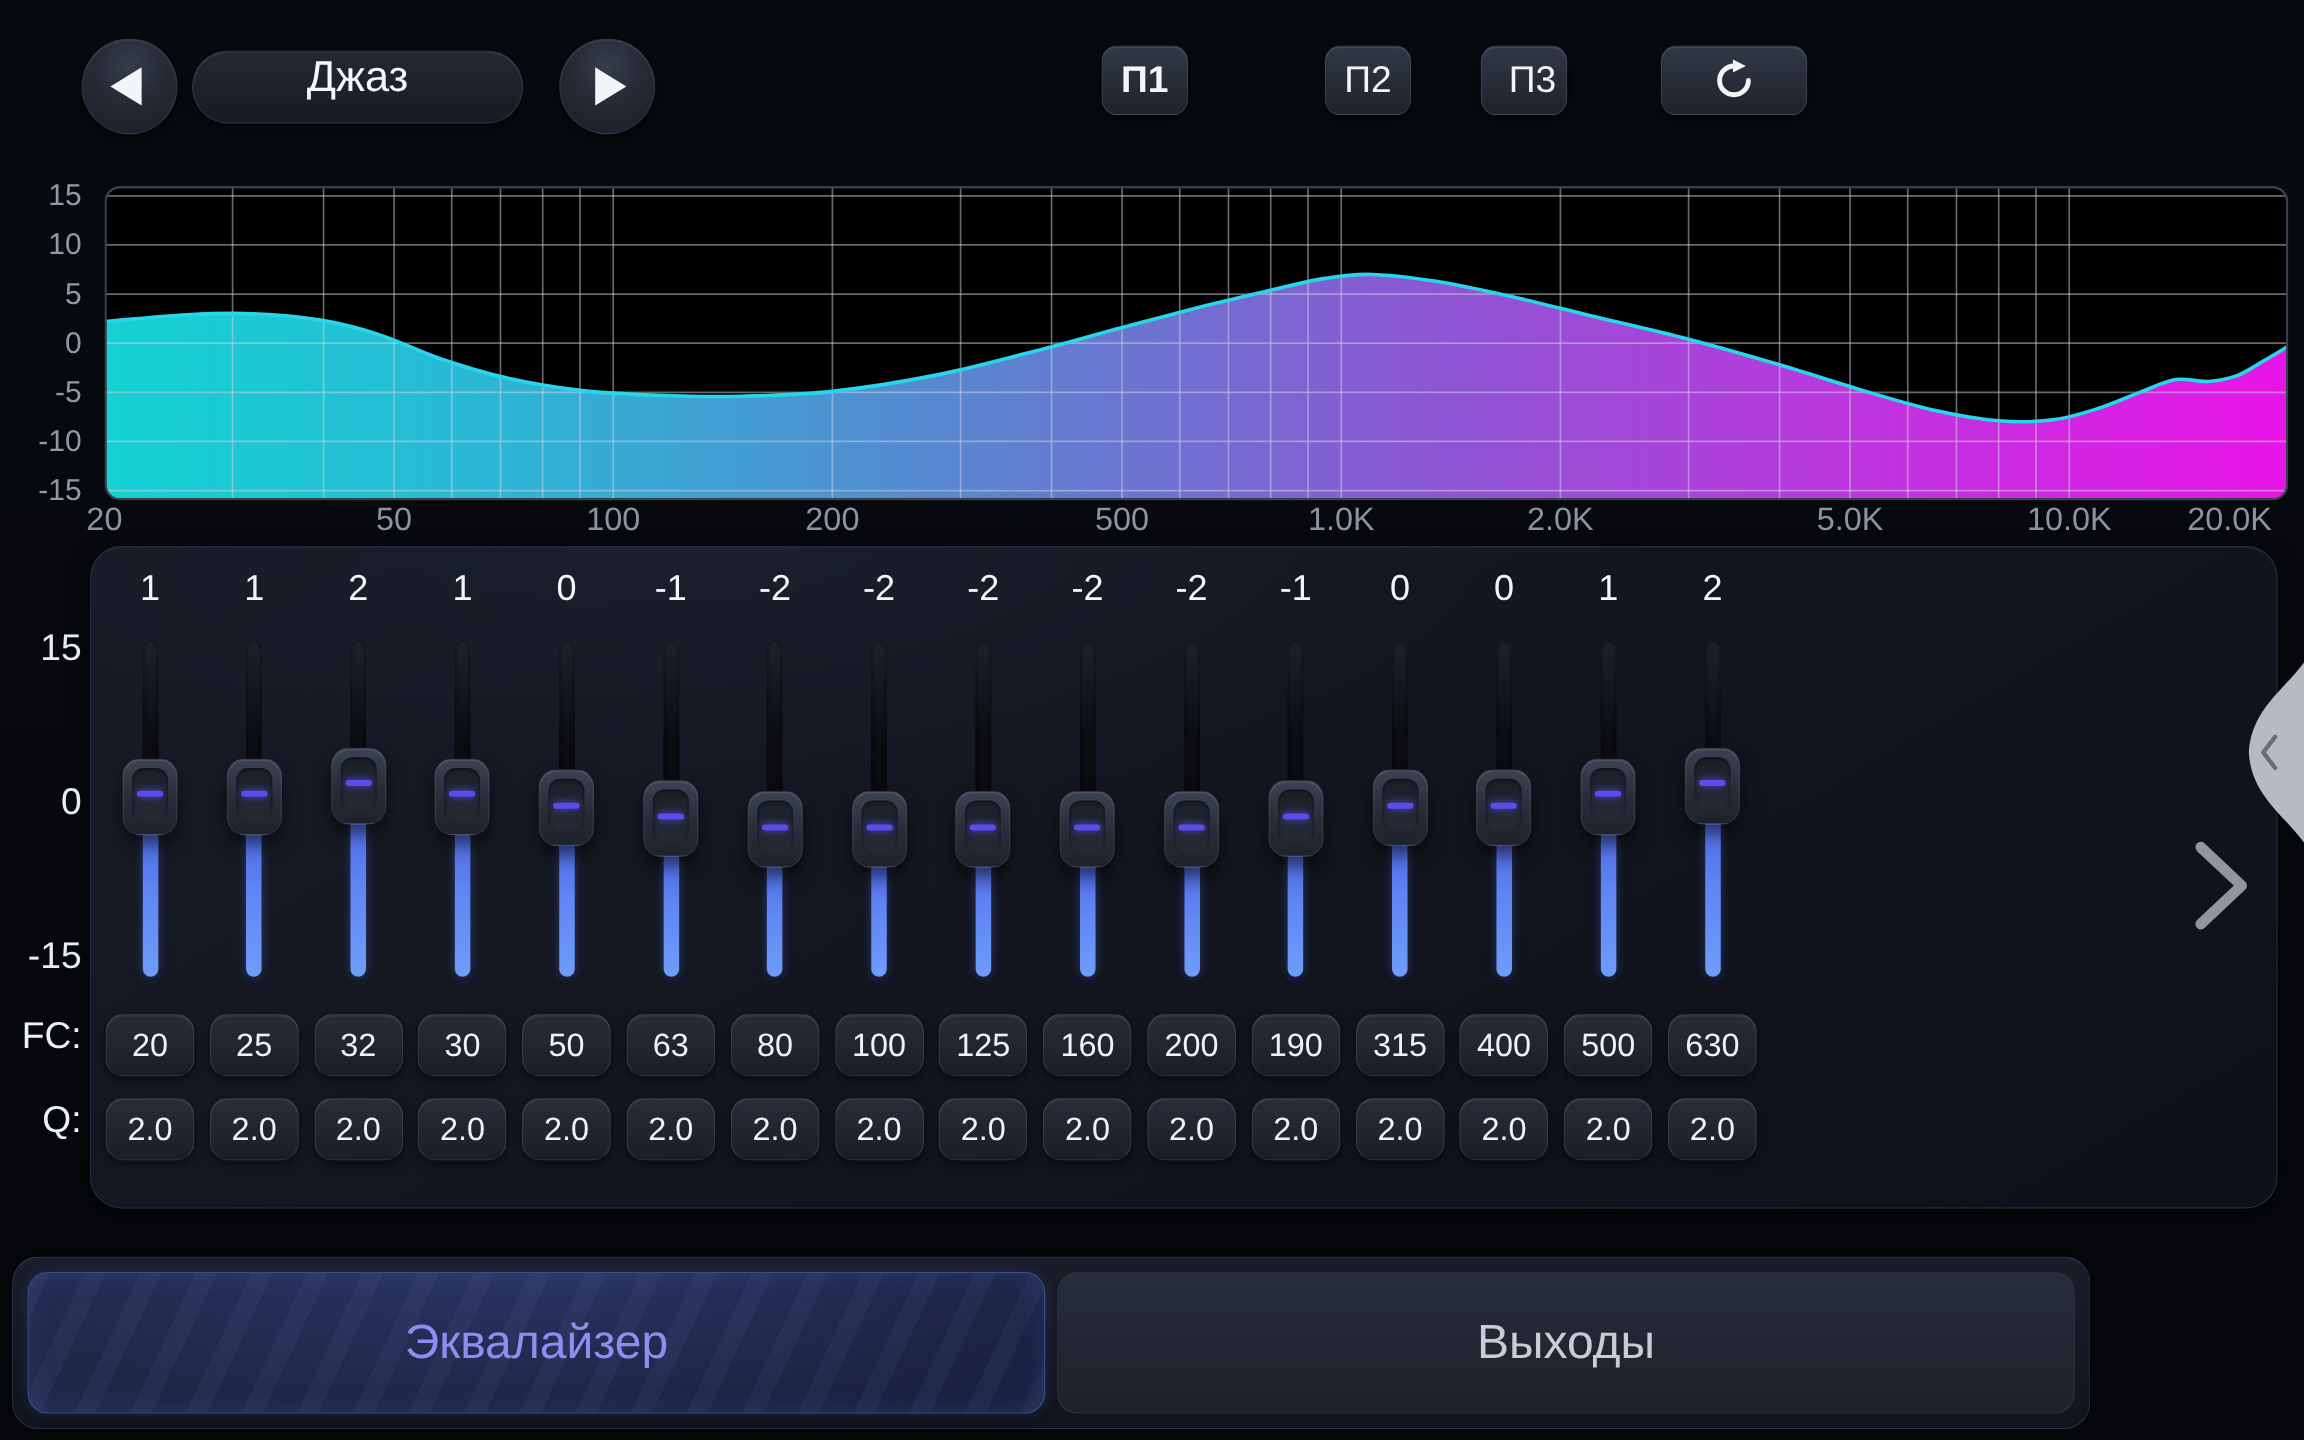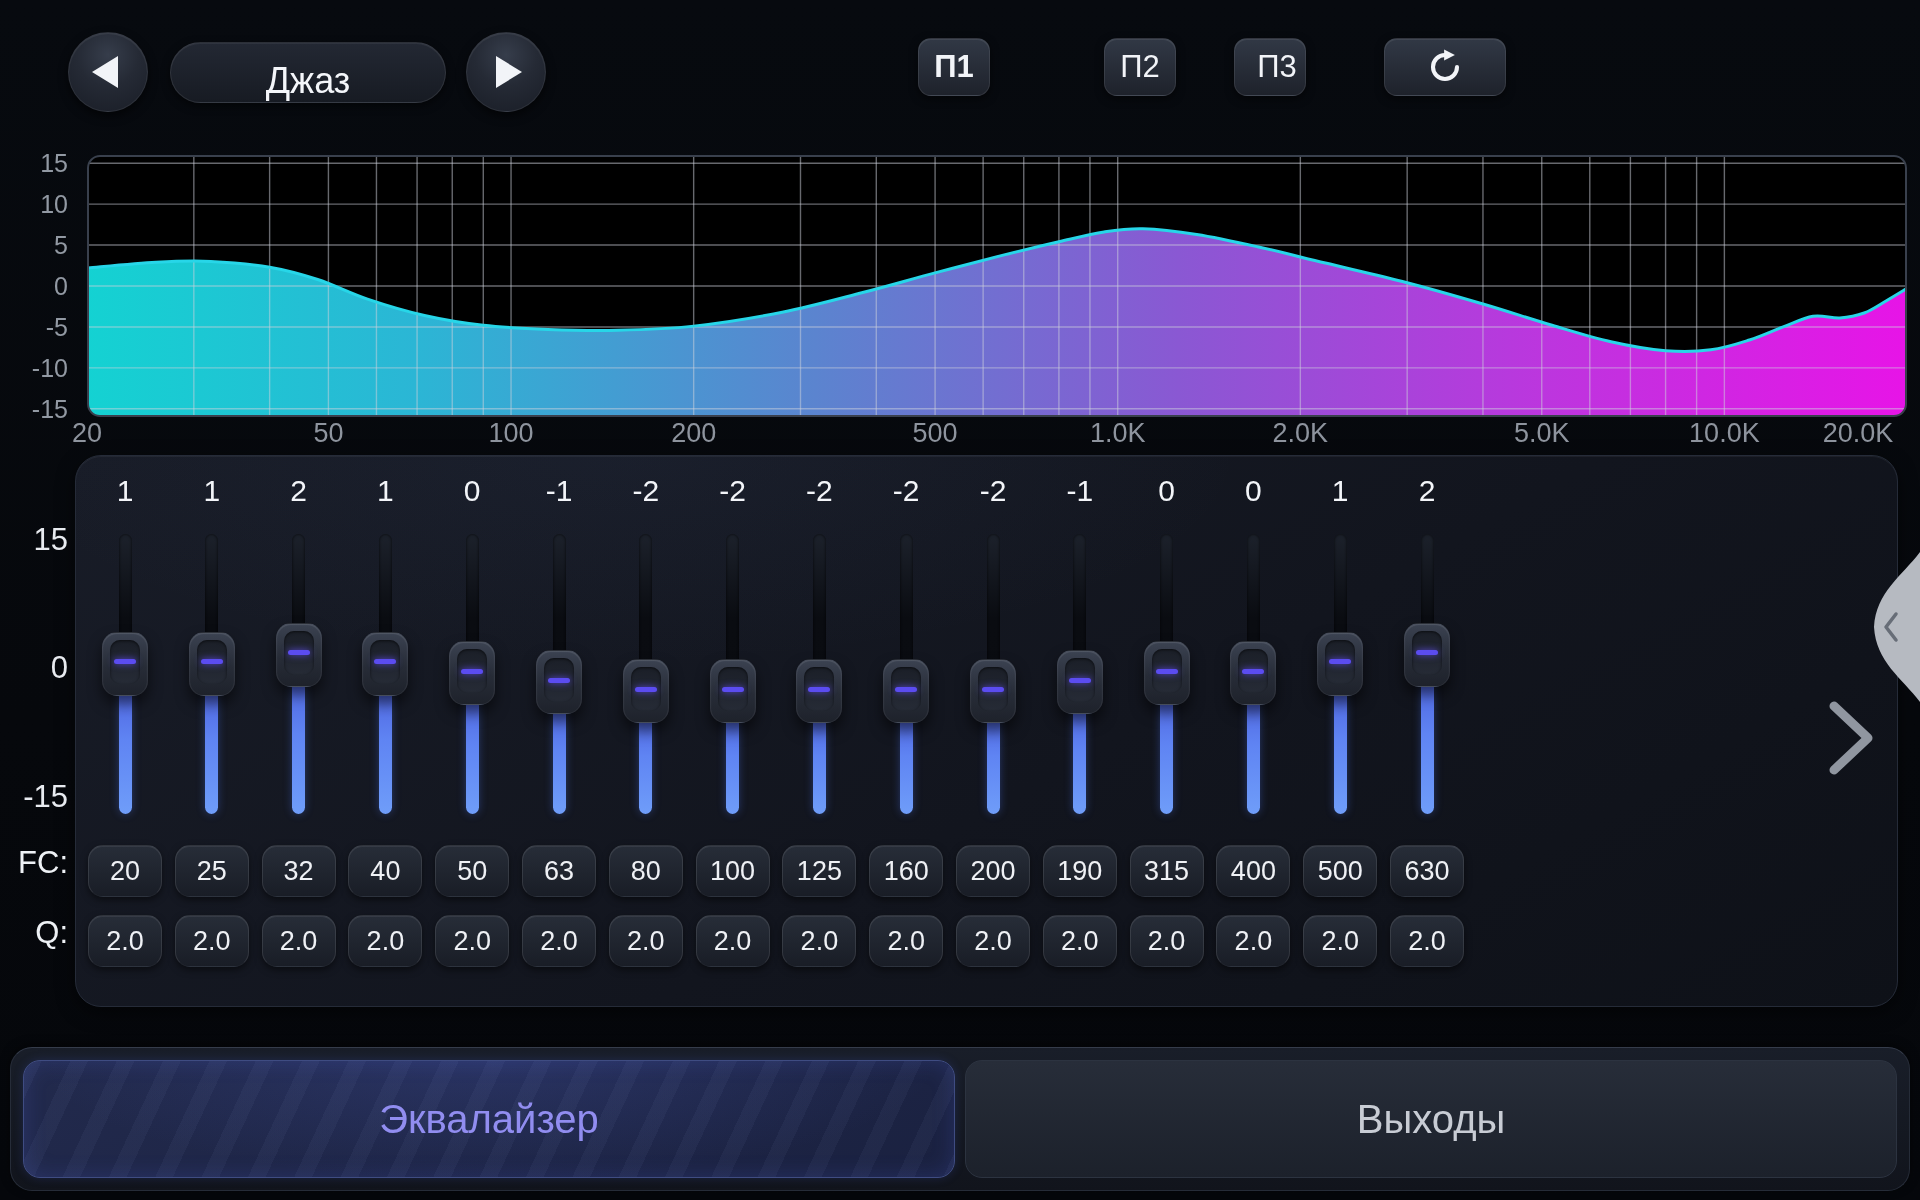--- a/index.html
+++ b/index.html
@@ -7,24 +7,24 @@
   #stage{position:relative;width:1920px;height:1200px;background:linear-gradient(180deg,#070a0f 0%,#06080c 60%,#05070b 100%);overflow:hidden;}
 
   
   .circle-btn{position:absolute;width:80px;height:80px;border-radius:50%;top:32px;
     background:radial-gradient(circle at 50% 28%,#363d4b 0%,#252a35 45%,#191d26 100%);
     border:1px solid rgba(255,255,255,.07);box-shadow:0 4px 10px rgba(0,0,0,.6), inset 0 1px 1px rgba(255,255,255,.08);
     display:flex;align-items:center;justify-content:center;cursor:pointer;}
   .tri{width:0;height:0;border-top:16px solid transparent;border-bottom:16px solid transparent;}
   .tri-left{border-right:26px solid #f2f4f8;margin-right:6px;}
   .tri-right{border-left:26px solid #f2f4f8;margin-left:6px;}
-  .preset-pill{position:absolute;left:170px;top:42px;width:276px;height:61px;border-radius:31px;
+  .preset-pill{position:absolute;left:160px;top:42px;width:276px;height:61px;border-radius:31px;
     background:linear-gradient(180deg,#232833 0%,#171b23 100%);
     border:1px solid rgba(255,255,255,.09);box-shadow:0 3px 8px rgba(0,0,0,.55), inset 0 1px 0 rgba(255,255,255,.06);
-    color:#f4f6fa;font-size:36px;display:flex;align-items:flex-end;justify-content:center;cursor:pointer;}
+    color:#f4f6fa;font-size:36px;display:flex;align-items:flex-start;justify-content:center;cursor:pointer;}
   .sq-btn{position:absolute;top:38px;height:58px;border-radius:13px;
     background:linear-gradient(180deg,#313845 0%,#1e222b 100%);
     border:1px solid rgba(255,255,255,.09);box-shadow:0 3px 8px rgba(0,0,0,.55), inset 0 1px 0 rgba(255,255,255,.08);
     color:#f2f4f8;font-size:31px;display:flex;align-items:center;justify-content:center;cursor:pointer;}
   .mem-btn{width:72px;}
   #reset-btn{left:1384px;width:122px;}
 
   
   #graph-svg{position:absolute;left:87px;top:155px;}
   .ytick{position:absolute;width:62px;text-align:right;color:#9299a3;font-size:25px;line-height:25px;}
@@ -59,21 +59,21 @@
     border:1px solid rgba(255,255,255,.10);border-bottom-color:rgba(255,255,255,.03);
     box-shadow:0 3px 7px rgba(0,0,0,.5), inset 0 1px 0 rgba(255,255,255,.07);
     color:#eff1f5;font-size:27px;display:flex;align-items:center;justify-content:center;cursor:pointer;padding:0;}
   .chip-fc{top:389px;} .chip-q{top:459px;}
 
   
   #panel-handle{position:absolute;right:0;top:552px;width:60px;height:150px;}
   #next-page{position:absolute;left:1826px;top:698px;width:52px;height:80px;cursor:pointer;}
 
   
-  #tabbar{position:absolute;left:10px;top:1047px;width:1900px;height:144px;border-radius:22px;
+  #tabbar{position:absolute;left:10px;top:1047px;width:1732px;height:144px;border-radius:22px;
     background:linear-gradient(180deg,#191e29 0%,#11141c 100%);
     border:1px solid #262c38;border-top-color:#353c4b;
     box-shadow:0 -2px 10px rgba(0,0,0,.5);
     display:flex;gap:10px;padding:12px;}
   .tab{flex:1;border-radius:17px;border:1px solid #2c3340;
     background:linear-gradient(180deg,#272d39 0%,#1c212b 100%);
     color:#c8ccd4;font-size:40px;display:flex;align-items:center;justify-content:center;cursor:pointer;padding:0;}
   .tab.selected{
     background:
       repeating-linear-gradient(115deg, rgba(180,200,255,.045) 0 16px, rgba(0,0,0,0) 16px 42px),
@@ -233,21 +233,21 @@
         <div class="band-value">1</div>
         <div class="band-track">
           <div class="track-bg"></div>
           <div class="track-fill" style="top: 155.8px;"></div>
         </div>
         <div class="band-thumb" style="top: 175.8px;">
           <div class="thumb-inner">
             <div class="thumb-dash"></div>
           </div>
         </div>
-        <button class="chip chip-fc">40</button>
+        <button class="chip chip-fc">30</button>
         <button class="chip chip-q">2.0</button>
       </div>
       <div class="band" style="left: 352.7px;">
         <div class="band-value">0</div>
         <div class="band-track">
           <div class="track-bg"></div>
           <div class="track-fill" style="top: 165px;"></div>
         </div>
         <div class="band-thumb" style="top: 185px;">
           <div class="thumb-inner">

